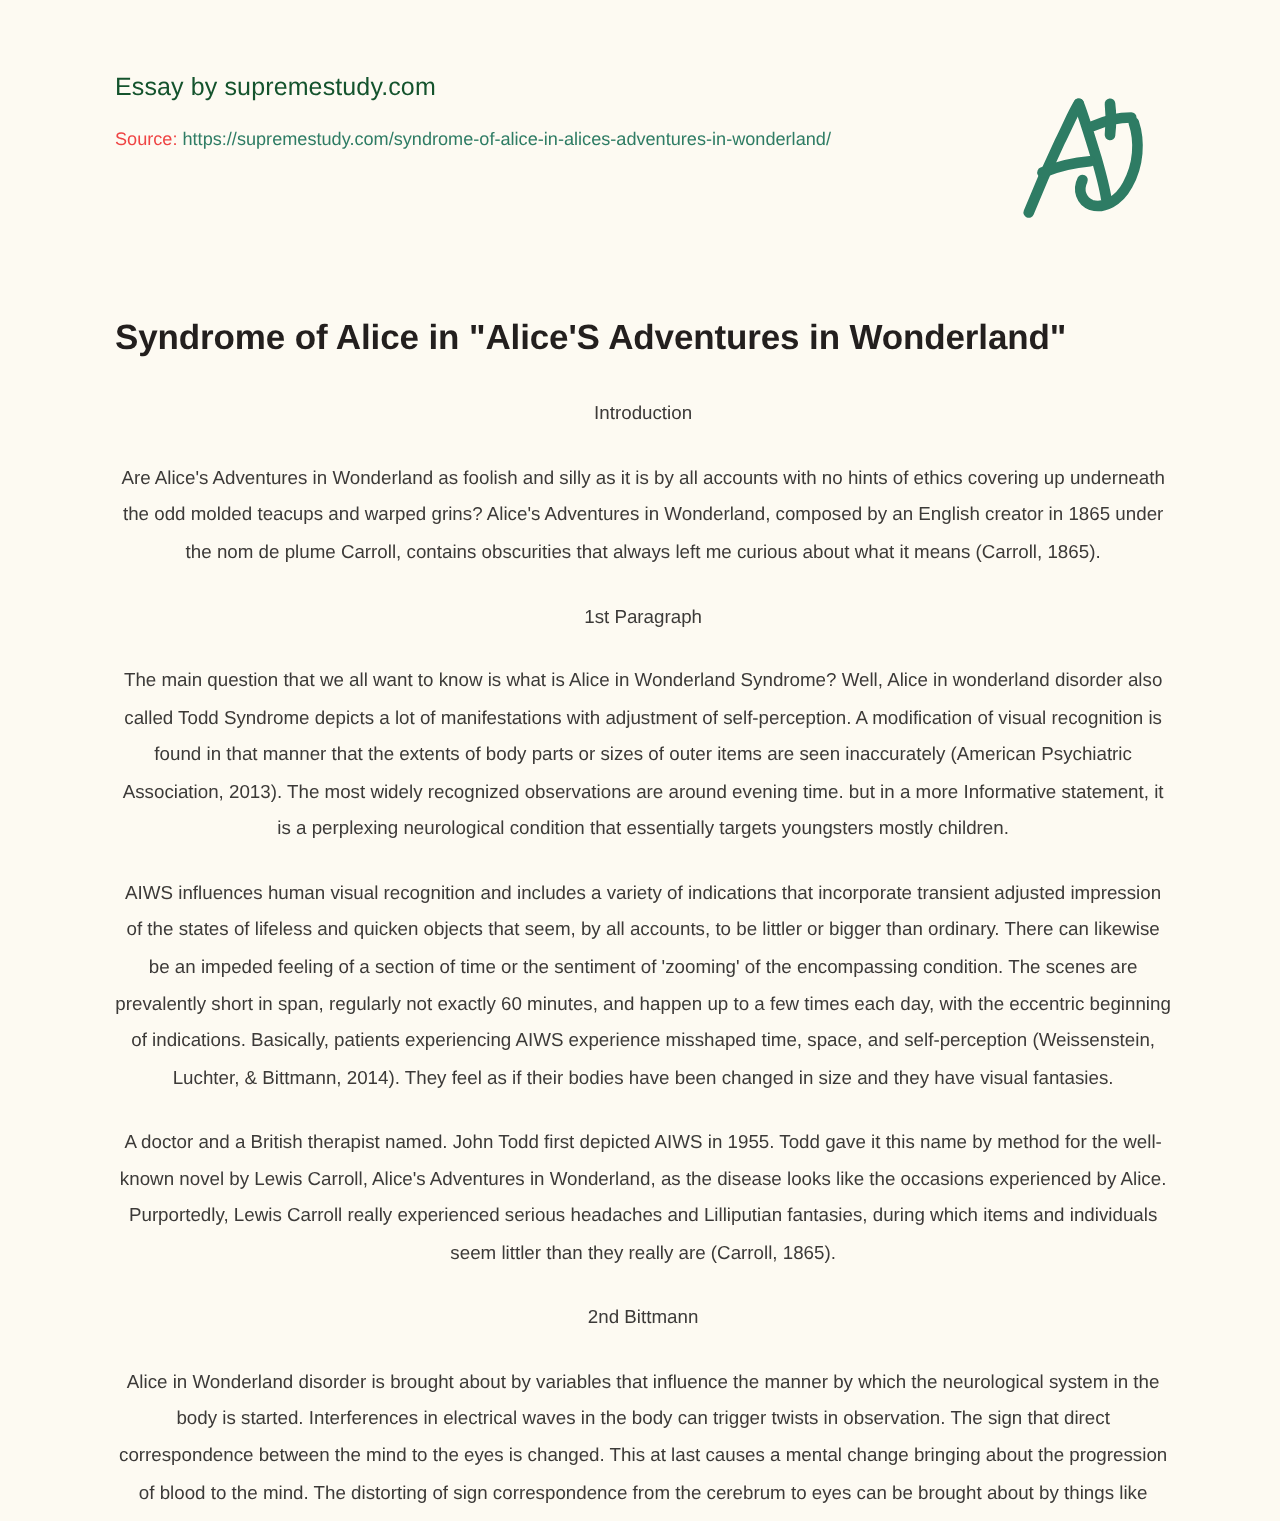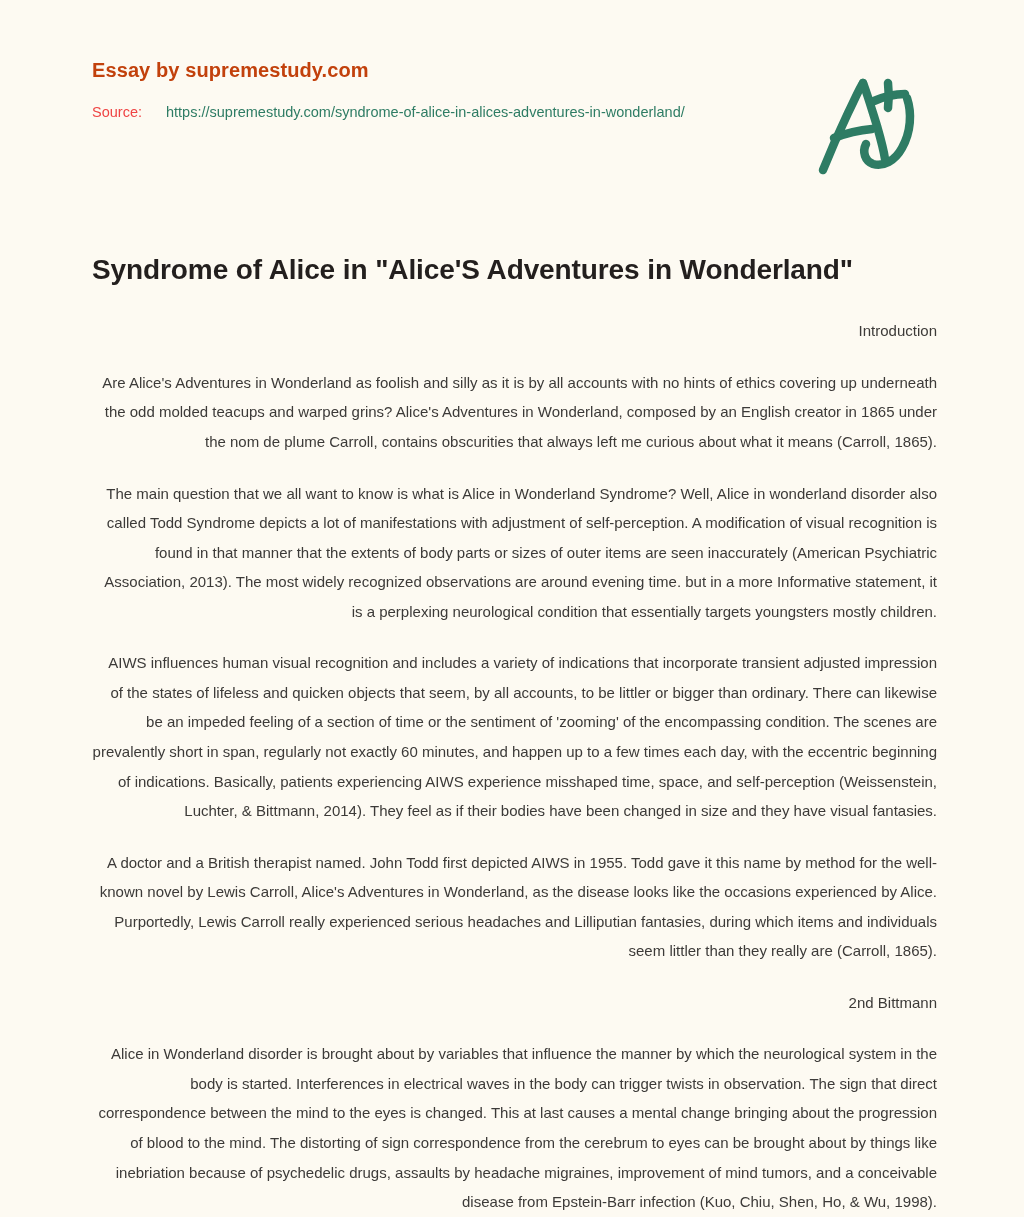--- a/index.html
+++ b/index.html
@@ -35,43 +35,42 @@
 
   .header-left {
     position: absolute;
     left: 92px;
     top: 58px;
     width: 640px;
   }
 
   .brand-line {
     font-size: 20px;
-    font-weight: bold;
-    color: #c2410c;
+    font-weight: normal;
+    color: #14532d;
     letter-spacing: 0.1px;
     line-height: 1.25;
     margin: 0 0 18px 0;
   }
 
   .source-line {
     font-size: 14.5px;
     line-height: 1.62;
     color: #7d7a74;
     margin: 0;
     word-break: break-word;
   }
 
   .source-label {
     color: #ef4444;
   }
 
   .source-url {
     color: #2e7c64;
     text-decoration: none;
-    margin-left: 20px;
   }
 
   
   .logo {
     position: absolute;
     right: 104px;
     top: 72px;
     width: 110px;
     height: 108px;
   }
@@ -96,21 +95,21 @@
     line-height: 1.3;
     letter-spacing: -0.1px;
     margin: 0 0 28px 0;
   }
 
   .block {
     font-size: 15px;
     line-height: 1.97;
     color: #3c3a38;
     margin: 0 0 22px 0;
-    text-align: right;
+    text-align: center;
   }
 
   .block.label {
     margin-bottom: 22px;
   }
 
   .block:last-child {
     margin-bottom: 0;
   }
 </style>
@@ -149,20 +148,21 @@
     </div>
 
   </div>
 
   <div class="article">
     <h1 class="article-title">Syndrome of Alice in "Alice'S Adventures in Wonderland"</h1>
 
     <div id="blocks">
         <p class="block label">Introduction</p>
         <p class="block">Are Alice's Adventures in Wonderland as foolish and silly as it is by all accounts with no hints of ethics covering up underneath the odd molded teacups and warped grins? Alice's Adventures in Wonderland, composed by an English creator in 1865 under the nom de plume Carroll, contains obscurities that always left me curious about what it means (Carroll, 1865).</p>
+        <p class="block label">1st Paragraph</p>
         <p class="block">The main question that we all want to know is what is Alice in Wonderland Syndrome? Well, Alice in wonderland disorder also called Todd Syndrome depicts a lot of manifestations with adjustment of self-perception. A modification of visual recognition is found in that manner that the extents of body parts or sizes of outer items are seen inaccurately (American Psychiatric Association, 2013). The most widely recognized observations are around evening time. but in a more Informative statement, it is a perplexing neurological condition that essentially targets youngsters mostly children.</p>
         <p class="block">AIWS influences human visual recognition and includes a variety of indications that incorporate transient adjusted impression of the states of lifeless and quicken objects that seem, by all accounts, to be littler or bigger than ordinary. There can likewise be an impeded feeling of a section of time or the sentiment of 'zooming' of the encompassing condition. The scenes are prevalently short in span, regularly not exactly 60 minutes, and happen up to a few times each day, with the eccentric beginning of indications. Basically, patients experiencing AIWS experience misshaped time, space, and self-perception (Weissenstein, Luchter, &amp; Bittmann, 2014). They feel as if their bodies have been changed in size and they have visual fantasies.</p>
         <p class="block">A doctor and a British therapist named. John Todd first depicted AIWS in 1955. Todd gave it this name by method for the well-known novel by Lewis Carroll, Alice's Adventures in Wonderland, as the disease looks like the occasions experienced by Alice. Purportedly, Lewis Carroll really experienced serious headaches and Lilliputian fantasies, during which items and individuals seem littler than they really are (Carroll, 1865).</p>
         <p class="block label">2nd Bittmann</p>
         <p class="block">Alice in Wonderland disorder is brought about by variables that influence the manner by which the neurological system in the body is started. Interferences in electrical waves in the body can trigger twists in observation. The sign that direct correspondence between the mind to the eyes is changed. This at last causes a mental change bringing about the progression of blood to the mind. The distorting of sign correspondence from the cerebrum to eyes can be brought about by things like inebriation because of psychedelic drugs, assaults by headache migraines, improvement of mind tumors, and a conceivable disease from Epstein-Barr infection (Kuo, Chiu, Shen, Ho, &amp; Wu, 1998).</p>
       </div>
   </div>
 
 </div>
 

